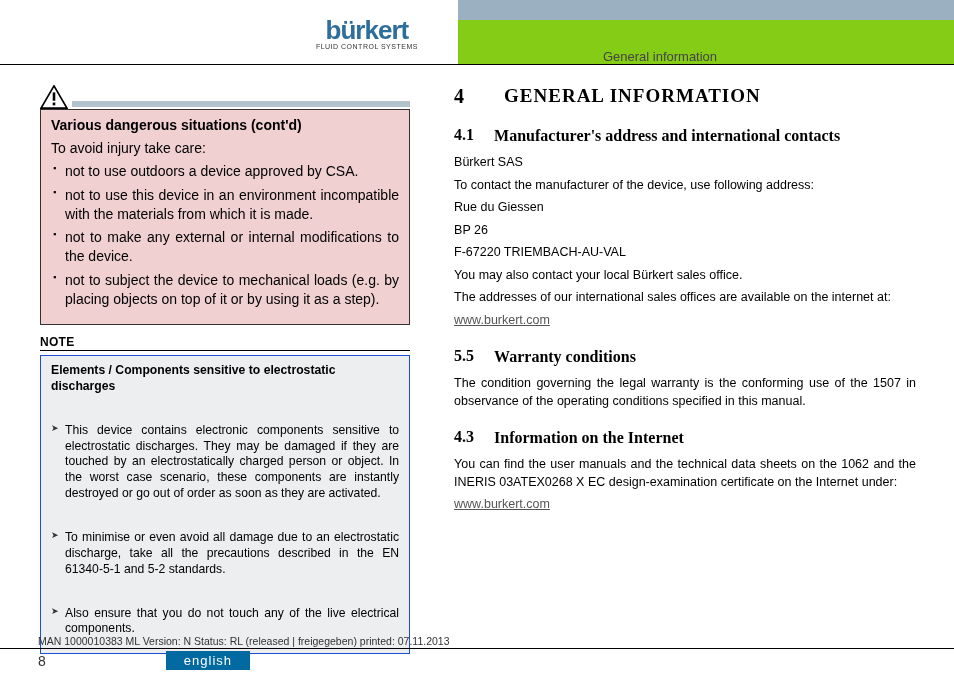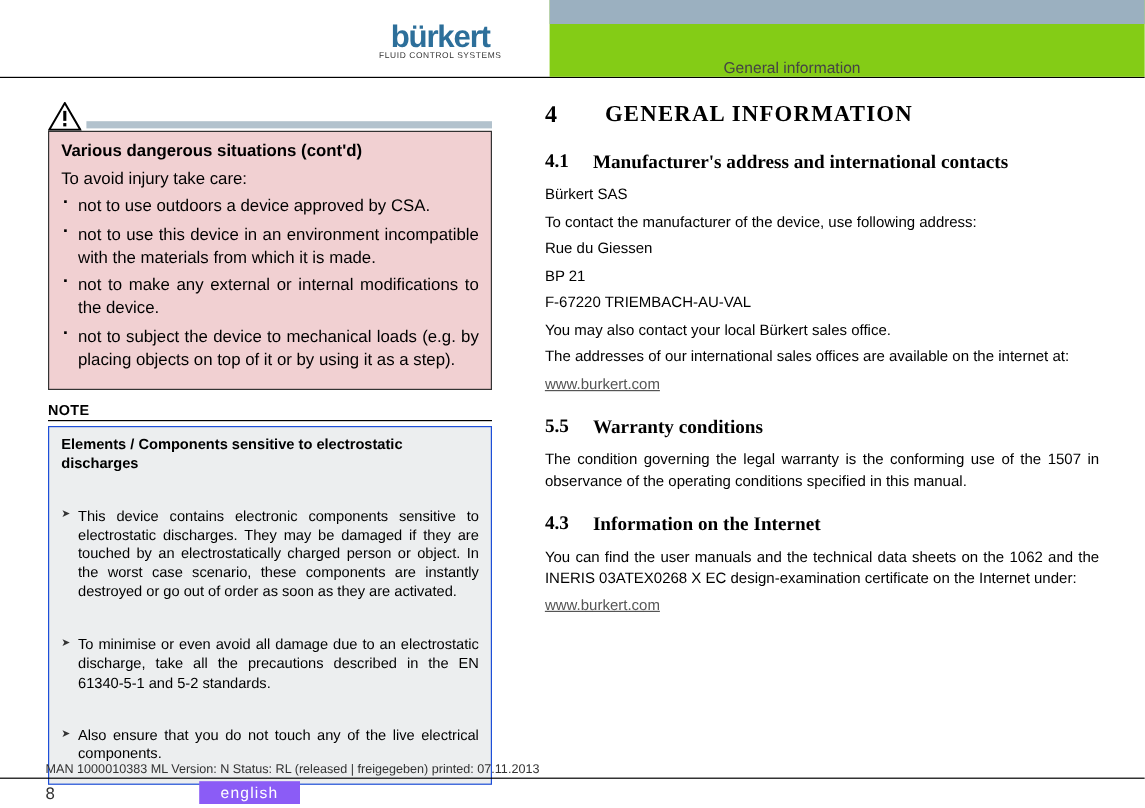--- a/index.html
+++ b/index.html
@@ -239,21 +239,21 @@
     align-items: center;
     height: 24px;
     padding-left: 38px;
     gap: 120px;
   }
   .page-num {
     font-size: 14px;
     color: #333;
   }
   .lang-bar {
-    background: #8b5cf6;
+    background: #0369a1;
     color: #fff;
     font-size: 13px;
     padding: 2px 18px;
     text-align: left;
     letter-spacing: 1px;
   }
 </style>
 </head>
 <body>
 
@@ -311,21 +311,21 @@
     </div>
 
     <div class="section">
       <div class="h2-row">
         <div class="h2-num">4.1</div>
         <div class="h2-text">Manufacturer's address and international contacts</div>
       </div>
       <div class="para">Bürkert SAS</div>
       <div class="para">To contact the manufacturer of the device, use following address:</div>
       <div class="para">Rue du Giessen</div>
-      <div class="para">BP 21</div>
+      <div class="para">BP 26</div>
       <div class="para">F-67220 TRIEMBACH-AU-VAL</div>
       <div class="para">You may also contact your local Bürkert sales office.</div>
       <div class="para">The addresses of our international sales offices are available on the internet at:</div>
       <div class="para link">www.burkert.com</div>
     </div>
 
     <div class="section">
       <div class="h2-row">
         <div class="h2-num">5.5</div>
         <div class="h2-text">Warranty conditions</div>

